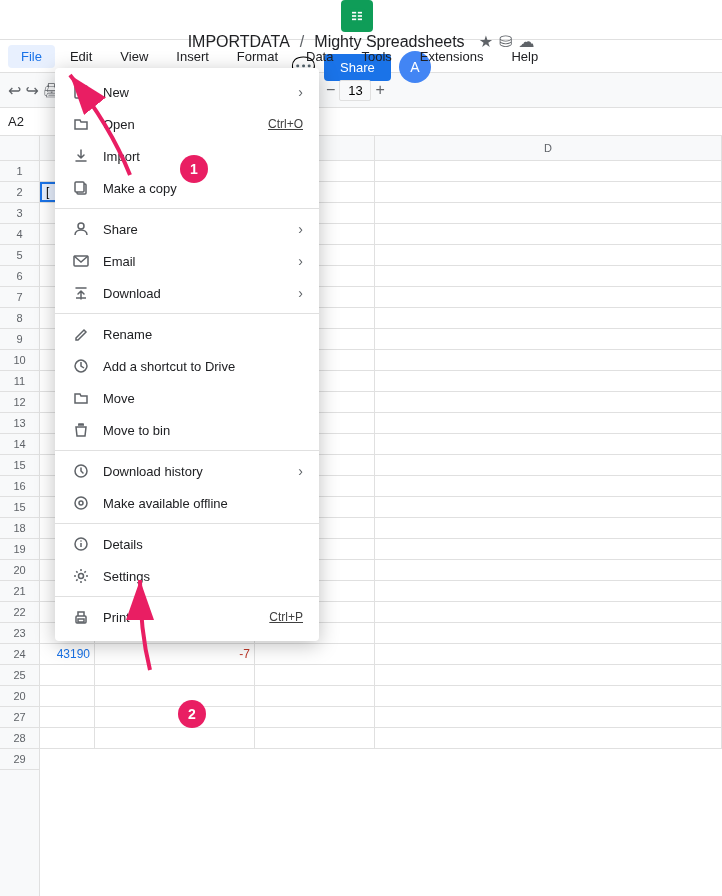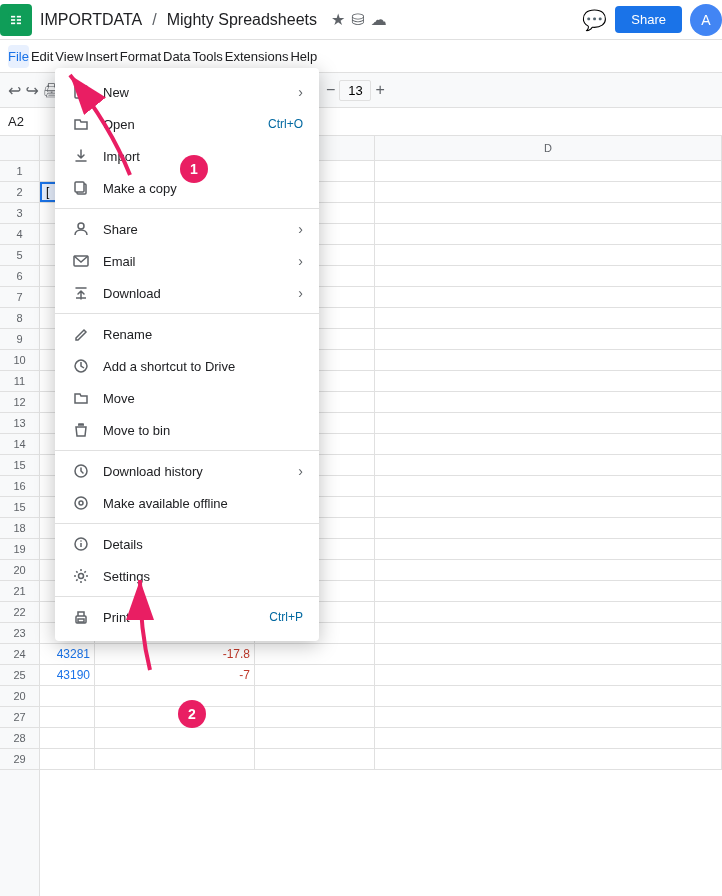--- a/index.html
+++ b/index.html
@@ -11,23 +11,24 @@
       overflow: hidden;
       background: #fff;
       position: relative;
     }
 
     
     .title-bar {
       display: flex;
       align-items: center;
       height: 40px;
-      padding: 0 0;
+      padding: 0 20px;
       background: #fff;
       border-bottom: 1px solid #e0e0e0;
+      flex-direction: column;
     }
     .sheets-icon {
       width: 32px;
       height: 32px;
       background: #0f9d58;
       border-radius: 4px;
       display: flex;
       align-items: center;
       justify-content: center;
       margin-right: 8px;
@@ -51,21 +52,21 @@
     
     .menu-bar {
       display: flex;
       align-items: center;
       height: 32px;
       padding: 0 8px;
       background: #fff;
       gap: 2px;
     }
     .menu-item {
-      padding: 4px 0;
+      padding: 4px 13px;
       border-radius: 4px;
       cursor: pointer;
       color: #202124;
       font-size: 13px;
     }
     .menu-item:hover, .menu-item.active {
       background: #e8eaed;
     }
     .menu-item.active {
       background: #e8f0fe;
@@ -207,22 +208,23 @@
       margin-right: 12px;
       display: flex;
       align-items: center;
       justify-content: center;
       color: #5f6368;
       font-size: 14px;
       flex-shrink: 0;
     }
     .menu-option .opt-label { flex: 1; }
     .menu-option .opt-shortcut {
-      color: #0369a1;
+      color: #404040;
       font-size: 12px;
+      text-decoration: underline;
     }
     .menu-option .opt-arrow {
       color: #5f6368;
       font-size: 14px;
     }
     .menu-divider {
       height: 1px;
       background: #e0e0e0;
       margin: 4px 0;
     }
@@ -505,26 +507,20 @@
         <div class="grid-cell"></div>
       </div>
 
       <div class="grid-row">
         <div class="grid-cell blue right" style="min-width:55px;max-width:55px;">43373</div>
         <div class="grid-cell negative right" style="min-width:160px;max-width:160px;">-6.5</div>
         <div class="grid-cell" style="min-width:120px;max-width:120px;"></div>
         <div class="grid-cell"></div>
       </div>
 
-      <div class="grid-row">
-        <div class="grid-cell blue right" style="min-width:55px;max-width:55px;">43281</div>
-        <div class="grid-cell negative right" style="min-width:160px;max-width:160px;">-17.8</div>
-        <div class="grid-cell" style="min-width:120px;max-width:120px;"></div>
-        <div class="grid-cell"></div>
-      </div>
 
       <div class="grid-row">
         <div class="grid-cell blue right" style="min-width:55px;max-width:55px;">43190</div>
         <div class="grid-cell negative right" style="min-width:160px;max-width:160px;">-7</div>
         <div class="grid-cell" style="min-width:120px;max-width:120px;"></div>
         <div class="grid-cell"></div>
       </div>
 
       <div class="grid-row">
         <div class="grid-cell" style="min-width:55px;max-width:55px;"></div>

